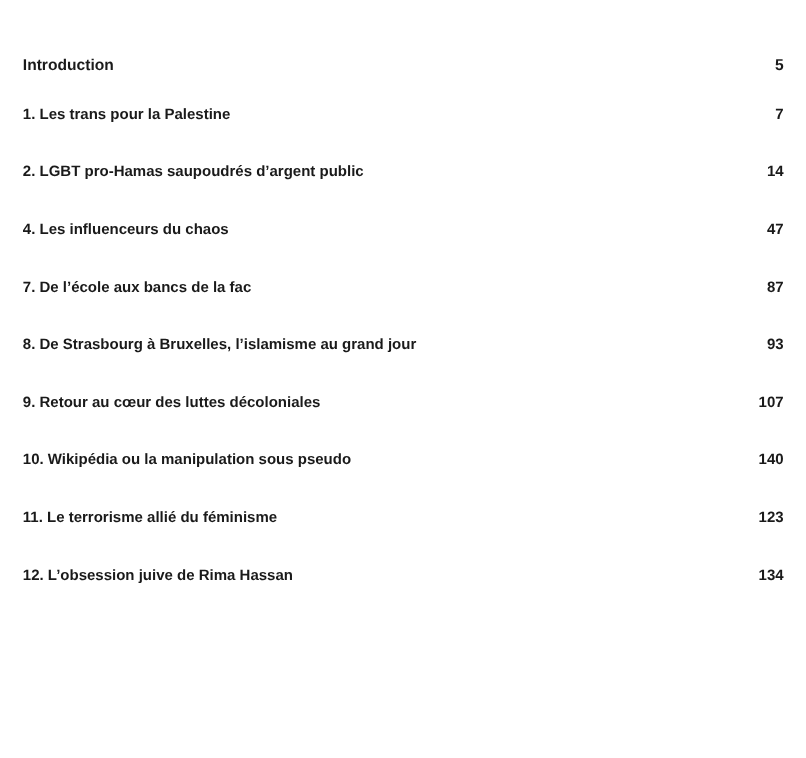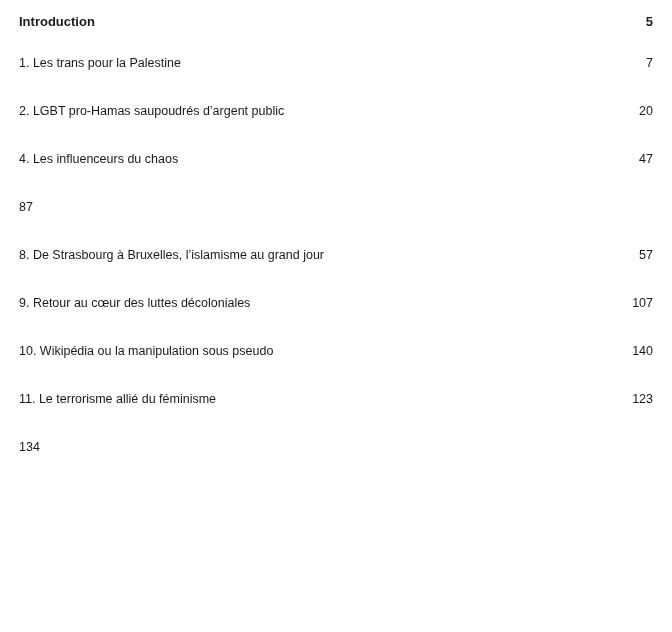--- a/index.html
+++ b/index.html
@@ -20,26 +20,28 @@
     padding: 14px 19px 0 19px;
   }
   .toc-entry {
     display: flex;
     align-items: baseline;
     justify-content: space-between;
     width: 100%;
     font-size: 12.5px;
     line-height: 1.2;
     height: 48px;
+    font-weight: bold;
   }
   .toc-entry .title {
     white-space: nowrap;
     overflow: hidden;
     text-overflow: ellipsis;
     padding-right: 12px;
+    margin-top: 32px;
   }
   .toc-entry .page {
     flex: 0 0 auto;
     font-variant-numeric: tabular-nums;
     text-align: right;
   }
   .toc-entry.intro {
     font-weight: bold;
     font-size: 13px;
     height: 42px;
@@ -58,52 +60,54 @@
     <span class="page">5</span>
   </div>
 
   <div class="toc-entry">
     <span class="title">1. Les trans pour la Palestine</span>
     <span class="page">7</span>
   </div>
 
   <div class="toc-entry">
     <span class="title">2. LGBT pro-Hamas saupoudrés d’argent public</span>
-    <span class="page">20</span>
+    <span class="page">14</span>
   </div>
 
 
 
   <div class="toc-entry">
     <span class="title">4. Les influenceurs du chaos</span>
     <span class="page">47</span>
   </div>
 
 
   <div class="toc-entry">
+    <span class="title">7. De l’école aux bancs de la fac</span>
     <span class="page">87</span>
   </div>
 
   <div class="toc-entry">
     <span class="title">8. De Strasbourg à Bruxelles, l’islamisme au grand jour</span>
-    <span class="page">57</span>
+    <span class="page">93</span>
   </div>
 
   <div class="toc-entry">
     <span class="title">9. Retour au cœur des luttes décoloniales</span>
     <span class="page">107</span>
   </div>
 
   <div class="toc-entry">
     <span class="title">10. Wikipédia ou la manipulation sous pseudo</span>
     <span class="page">140</span>
   </div>
 
   <div class="toc-entry">
     <span class="title">11. Le terrorisme allié du féminisme</span>
     <span class="page">123</span>
   </div>
 
   <div class="toc-entry">
+    <span class="title">12. L’obsession juive de Rima Hassan</span>
     <span class="page">134</span>
   </div>
 
 </div>
 
 </body></html>

